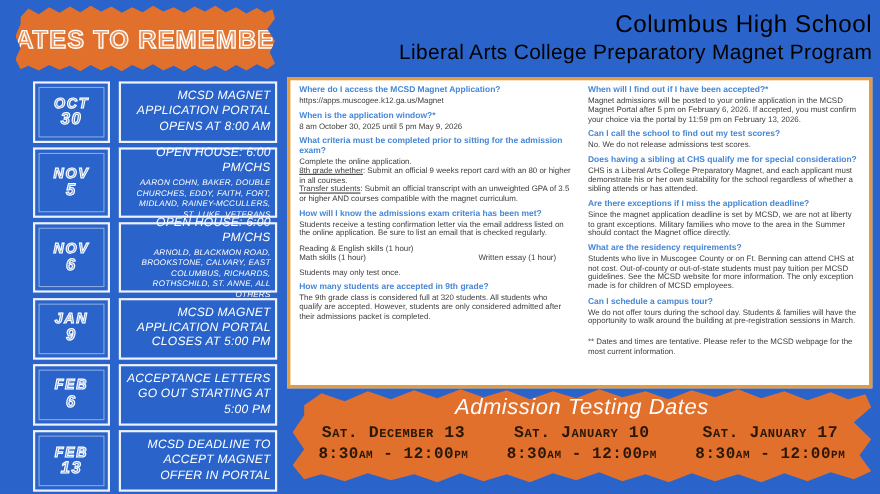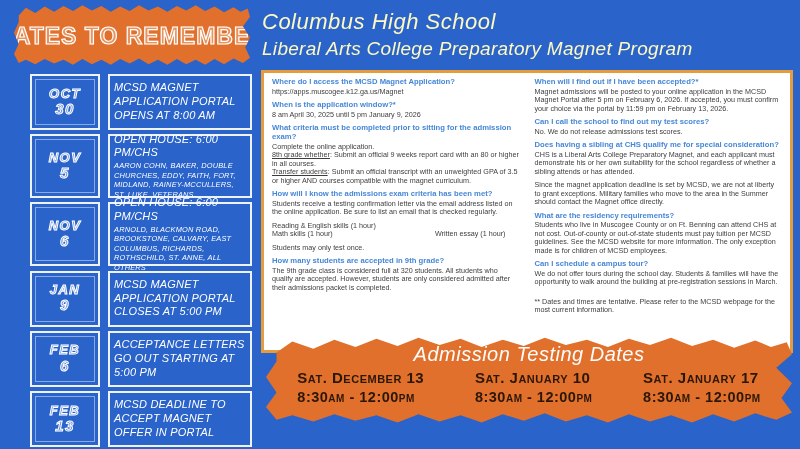--- a/index.html
+++ b/index.html
@@ -19,21 +19,21 @@
   }
   .dates-header .stencil{
     font-size:23px;font-weight:800;letter-spacing:1px;
     color:rgba(255,255,255,.25);
     -webkit-text-stroke:1.2px #ffffff;
     white-space:nowrap;
   }
   
   .page-title{
     position:absolute;left:262px;top:7px;width:531px;
-    text-align:left;color:#fef9c3;font-style:italic;
+    text-align:right;color:#000000;
   }
   .page-title .l1{font-size:22px;line-height:29px;letter-spacing:.5px;}
   .page-title .l2{font-size:19px;line-height:26px;letter-spacing:.3px;}
   
   .rows{
     position:absolute;left:30px;top:74px;width:222px;height:373px;
     display:flex;flex-direction:column;justify-content:space-between;
   }
   .drow{display:flex;gap:8px;}
   .h56{height:56px;} .h65{height:64px;}
@@ -44,48 +44,48 @@
     display:flex;flex-direction:column;align-items:center;justify-content:center;font-style:italic;
   }
   .dmonth,.dday{
     font-weight:800;color:rgba(255,255,255,.3);
     -webkit-text-stroke:1px #ffffff;letter-spacing:1.5px;line-height:1.1;
   }
   .dmonth{font-size:13px;} .dday{font-size:15px;}
   .dinfo{
     flex:1;border:2px solid rgba(255,255,255,.92);
     display:flex;flex-direction:column;align-items:center;justify-content:center;
-    padding:2px 4px;text-align:left;color:#fff;font-style:italic;
+    padding:2px 4px;text-align:right;color:#fff;font-style:italic;
   }
   .dtitle{font-size:11px;line-height:1.25;letter-spacing:.2px;}
   .ddetail{font-size:7.4px;line-height:1.3;letter-spacing:.2px;margin-top:1px;}
   
   .faq{
     position:absolute;left:261px;top:70px;width:532px;height:283px;
     background:#ffffff;border:3px solid #E59C3C;box-sizing:border-box;
     padding:5px 8px;display:flex;gap:15px;
   }
   .fcol{flex:1;min-width:0;}
   .qa{margin-bottom:5px;}
   .q{color:#4687D7;font-weight:700;font-size:7.7px;line-height:1.14;margin-bottom:1px;}
   .a{color:#3D3D3D;font-size:7.2px;line-height:1.17;}
   .ul{text-decoration:underline;}
   .two-col{display:flex;justify-content:space-between;padding-right:14px;}
   .footnote{color:#3D3D3D;font-size:7.2px;line-height:1.2;margin-top:11px;}
   
   .testing{
-    left:266px;top:336px;width:526px;height:91px;
+    left:266px;top:352px;width:526px;height:91px;
     display:flex;flex-direction:column;
   }
   .t-head{
     text-align:center;color:#FDFDFD;font-style:italic;
     font-size:20px;line-height:26px;margin-top:5px;letter-spacing:.5px;
   }
   .t-sessions{flex:1;display:flex;align-items:flex-start;justify-content:space-around;padding:1px 6px 0 6px;}
-  .t-sess{text-align:left;color:#2B1708;font-variant:small-caps;}
+  .t-sess{text-align:center;color:#2B1708;font-variant:small-caps;font-family:Liberation Mono, monospace;}
   .t-date{font-size:15px;font-weight:700;letter-spacing:.5px;line-height:1.35;}
   .t-time{font-size:14.5px;font-weight:600;letter-spacing:.5px;line-height:1.3;}
 </style>
 </head>
 <body>
 
 <div class="brush dates-header">
   <span class="stencil">DATES TO REMEMBER</span>
 </div>
 
@@ -162,21 +162,21 @@
 
 <div class="faq">
 
   <div class="fcol">
     <div class="qa">
       <div class="q">Where do I access the MCSD Magnet Application?</div>
       <div class="a">https://apps.muscogee.k12.ga.us/Magnet</div>
     </div>
     <div class="qa">
       <div class="q">When is the application window?*</div>
-      <div class="a">8 am April 30, 2025 until 5 pm January 9, 2026</div>
+      <div class="a">8 am October 30, 2025 until 5 pm May 9, 2026</div>
     </div>
     <div class="qa">
       <div class="q">What criteria must be completed prior to sitting for the admission exam?</div>
       <div class="a">Complete the online application.</div>
       <div class="a"><span class="ul">8th grade whether</span><span>: Submit an official 9 weeks report card with an 80 or higher in all courses.</span></div>
       <div class="a"><span class="ul">Transfer students</span><span>: Submit an official transcript with an unweighted GPA of 3.5 or higher AND courses compatible with the magnet curriculum.</span></div>
     </div>
     <div class="qa">
       <div class="q">How will I know the admissions exam criteria has been met?</div>
       <div class="a">Students receive a testing confirmation letter via the email address listed on the online application. Be sure to list an email that is checked regularly.</div>
@@ -204,20 +204,21 @@
     </div>
     <div class="qa">
       <div class="q">Can I call the school to find out my test scores?</div>
       <div class="a">No. We do not release admissions test scores.</div>
     </div>
     <div class="qa">
       <div class="q">Does having a sibling at CHS qualify me for special consideration?</div>
       <div class="a">CHS is a Liberal Arts College Preparatory Magnet, and each applicant must demonstrate his or her own suitability for the school regardless of whether a sibling attends or has attended.</div>
     </div>
     <div class="qa">
+      <div class="q">Are there exceptions if I miss the application deadline?</div>
       <div class="a">Since the magnet application deadline is set by MCSD, we are not at liberty to grant exceptions. Military families who move to the area in the Summer should contact the Magnet office directly.</div>
     </div>
     <div class="qa">
       <div class="q">What are the residency requirements?</div>
       <div class="a">Students who live in Muscogee County or on Ft. Benning can attend CHS at not cost. Out-of-county or out-of-state students must pay tuition per MCSD guidelines. See the MCSD website for more information. The only exception made is for children of MCSD employees.</div>
     </div>
     <div class="qa">
       <div class="q">Can I schedule a campus tour?</div>
       <div class="a">We do not offer tours during the school day. Students &amp; families will have the opportunity to walk around the building at pre-registration sessions in March.</div>
     </div>

